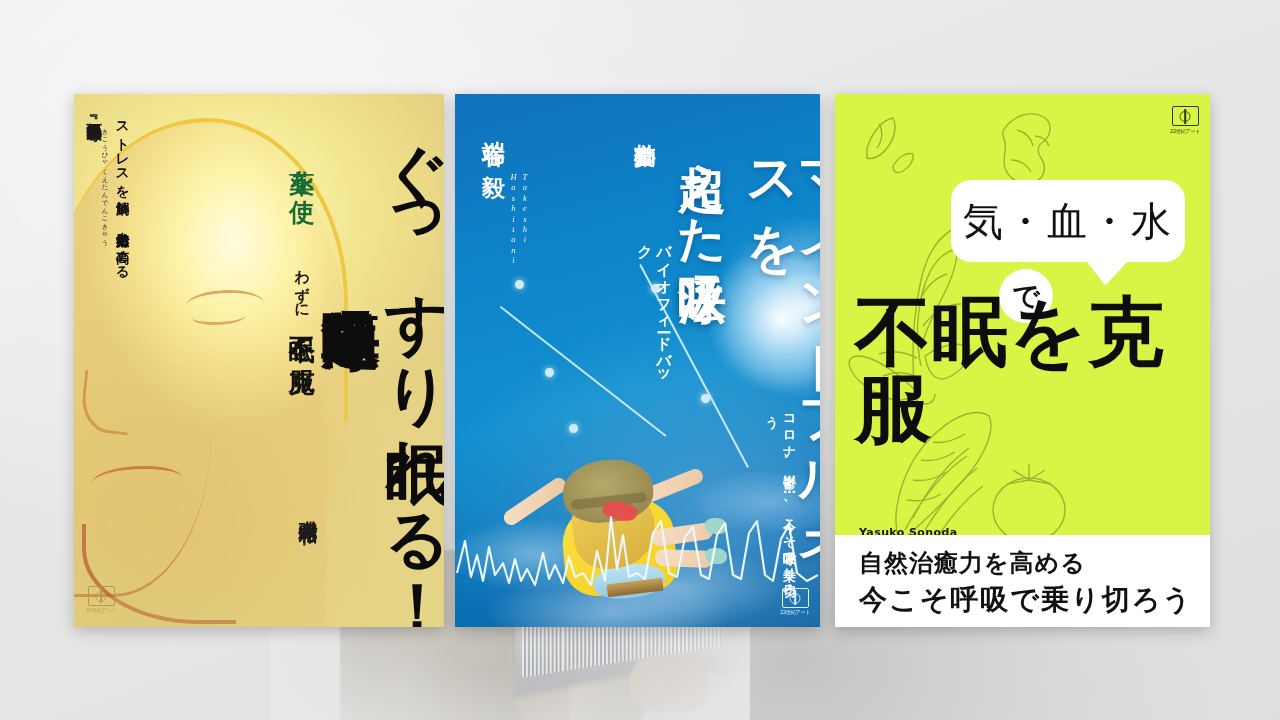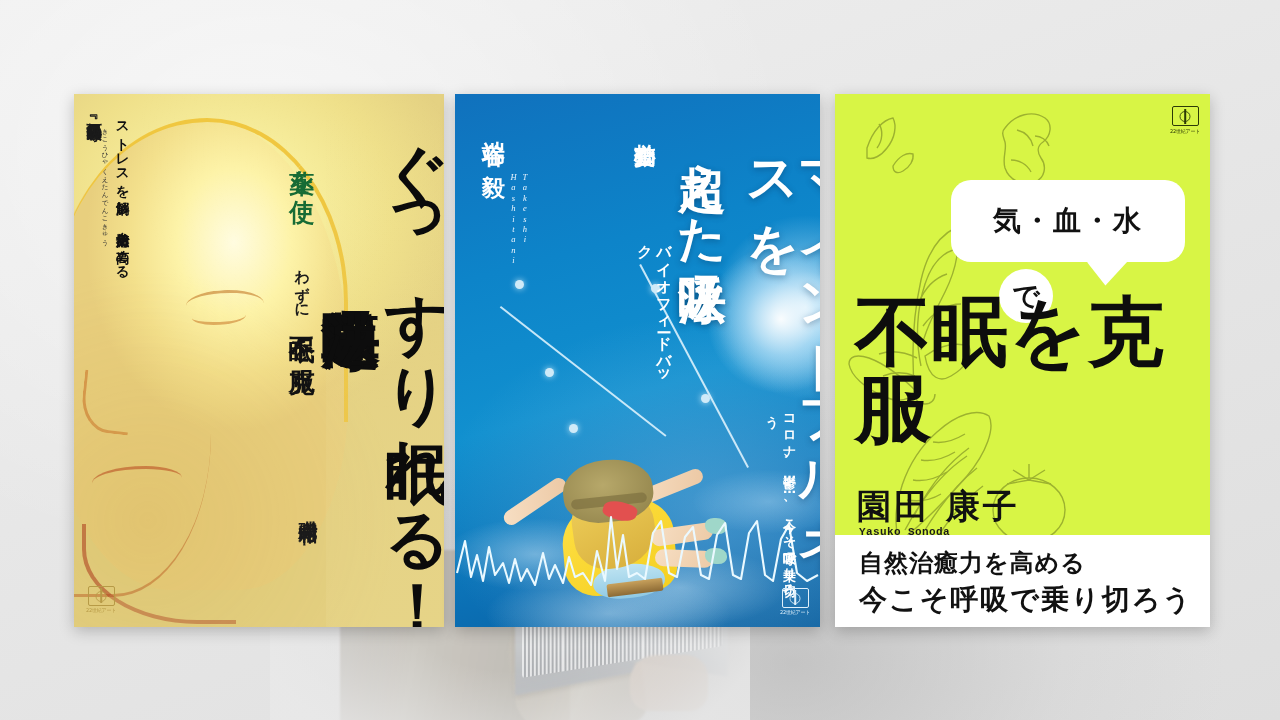--- a/index.html
+++ b/index.html
@@ -164,28 +164,28 @@
                text-shadow:0 2px 6px rgba(0,40,80,.35);}
   #c2-pub{right:10px;bottom:12px;color:#dff0fb;}
 
   
   #cover3{left:835px;top:94px;width:375px;height:533px;background:#d8f545;}
   #cover3 .veg{position:absolute;color:#9aaf2e;opacity:.95;}
   #c3-speech{
     position:absolute;left:116px;top:86px;width:234px;height:82px;background:#fff;border-radius:20px;
     display:flex;align-items:center;justify-content:center;
   }
-  #c3-speech .txt{font-size:28px;font-weight:700;color:#111;letter-spacing:2px;line-height:1;}
+  #c3-speech .txt{font-size:40px;font-weight:400;color:#111;letter-spacing:2px;line-height:1;}
   #c3-speech:after{content:"";position:absolute;left:138px;bottom:-22px;width:0;height:0;
     border-left:14px solid transparent;border-right:34px solid transparent;border-top:26px solid #fff;transform:rotate(-10deg);}
   #c3-de{position:absolute;left:164px;top:175px;width:54px;height:54px;background:#fff;border-radius:50%;
     display:flex;align-items:center;justify-content:center;font-size:27px;font-weight:700;color:#111;}
   #c3-title2{position:absolute;left:20px;top:200px;width:352px;font-size:76px;font-weight:700;color:#0d0d0d;letter-spacing:1px;line-height:1;}
   #c3-author{position:absolute;left:22px;top:390px;font-size:34px;font-weight:700;color:#111;letter-spacing:3px;}
-  #c3-authoren{position:absolute;left:24px;top:432px;font-size:11px;font-weight:700;color:#1b1b1b;letter-spacing:.4px;font-family:Liberation Mono, monospace;}
+  #c3-authoren{position:absolute;left:24px;top:432px;font-size:11px;font-weight:700;color:#1b1b1b;letter-spacing:.4px;}
   #c3-band{position:absolute;left:0;bottom:0;width:100%;height:92px;background:#fff;}
   #c3-band .l1{position:absolute;left:24px;top:12px;font-size:24px;font-weight:700;color:#111;letter-spacing:1px;}
   #c3-band .l2{position:absolute;left:24px;top:46px;font-size:28px;font-weight:700;color:#111;letter-spacing:2px;}
   #c3-pub{right:10px;top:12px;color:#2c3a06;}
 </style>
 </head>
 <body>
 
 <div class="stage">
 
@@ -309,21 +309,20 @@
       <path d="M24 82c0-30 26-48 60-48s60 18 60 48-26 50-60 50-60-20-60-50z"></path>
       <path d="M56 36c-8 28-8 60 0 92M84 32v96M112 36c8 28 8 60 0 92"></path>
       <path d="M84 32c0-10-6-16-14-18M84 32c0-10 6-16 14-18"></path>
     </svg>
 
     <div id="c3-speech">
       <span class="txt">気・血・水</span>
     </div>
     <div id="c3-de">で</div>
     <div id="c3-title2">不眠を克服</div>
-    <div id="c3-author">園田 康子</div>
     <div id="c3-authoren">Yasuko Sonoda</div>
 
     <div id="c3-band">
       <div class="l1">自然治癒力を高める</div>
       <div class="l2">今こそ呼吸で乗り切ろう</div>
     </div>
 
     <div class="pub" id="c3-pub">
       <div class="mark"></div>
       <div class="pubname">22世紀アート</div>

